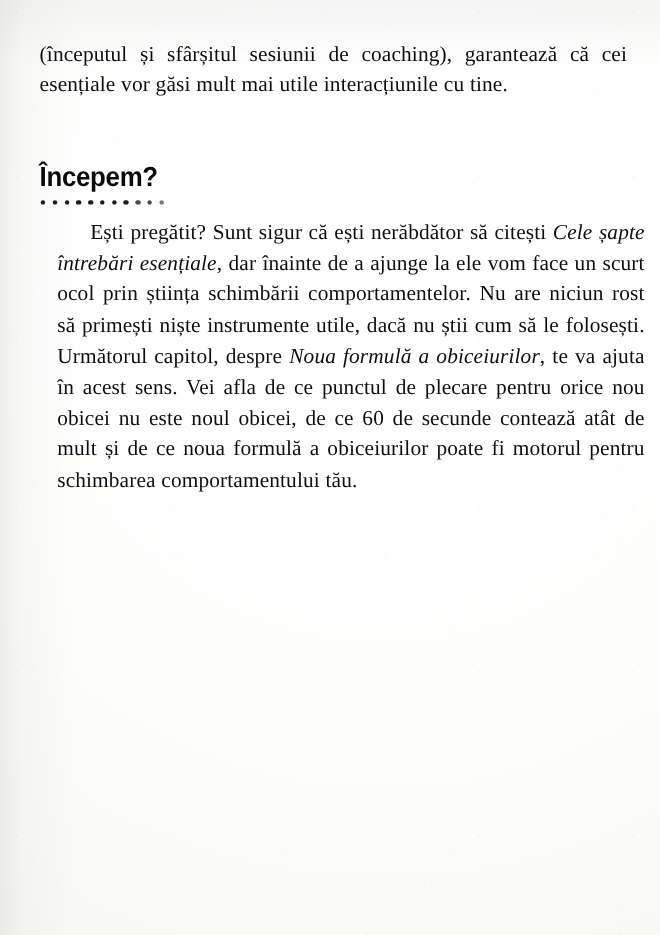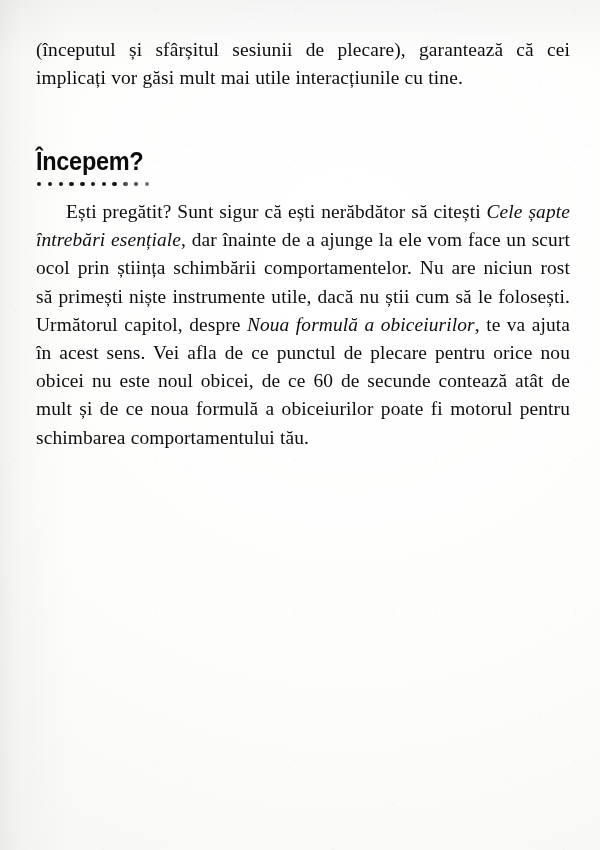--- a/index.html
+++ b/index.html
@@ -112,34 +112,34 @@
     height: 4.4px;
     border-radius: 50%;
     background: #1a1a1a;
   }
   .dot-rule span:nth-child(n+9) { opacity: .78; }
   .dot-rule span:last-child { opacity: .6; }
 
   #body-paragraph {
     position: absolute;
     top: 198px;
-    left: 0;
+    left: 16px;
     width: 534px;
     text-indent: 30px;
     font-family: Liberation Serif, serif;
   }
 </style>
 </head>
 <body>
 
 <div class="page"></div>
 
 <div class="content">
 
-  <p class="para" id="intro-paragraph">(începutul și sfârșitul sesiunii de plecare), garantează că cei implicați vor găsi mult mai utile interacțiunile cu tine.</p>
+  <p class="para" id="intro-paragraph">(începutul și sfârșitul sesiunii de coaching), garantează că cei esențiale vor găsi mult mai utile interacțiunile cu tine.</p>
 
   <div class="section-heading-block">
     <h2 class="section-heading">Începem?</h2>
     <div class="dot-rule">
         <span></span>
         <span></span>
         <span></span>
         <span></span>
         <span></span>
         <span></span>

